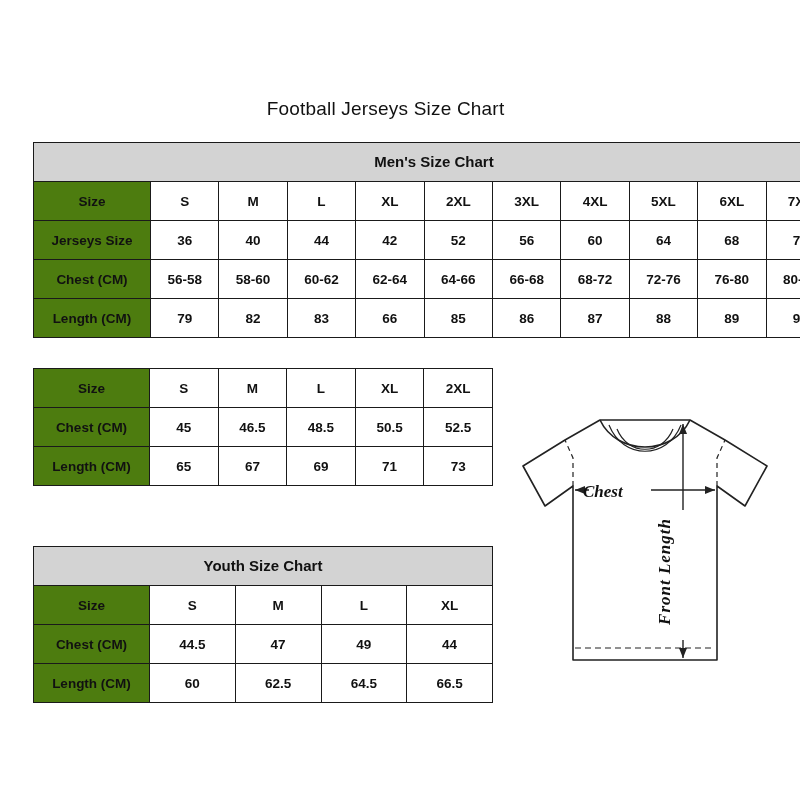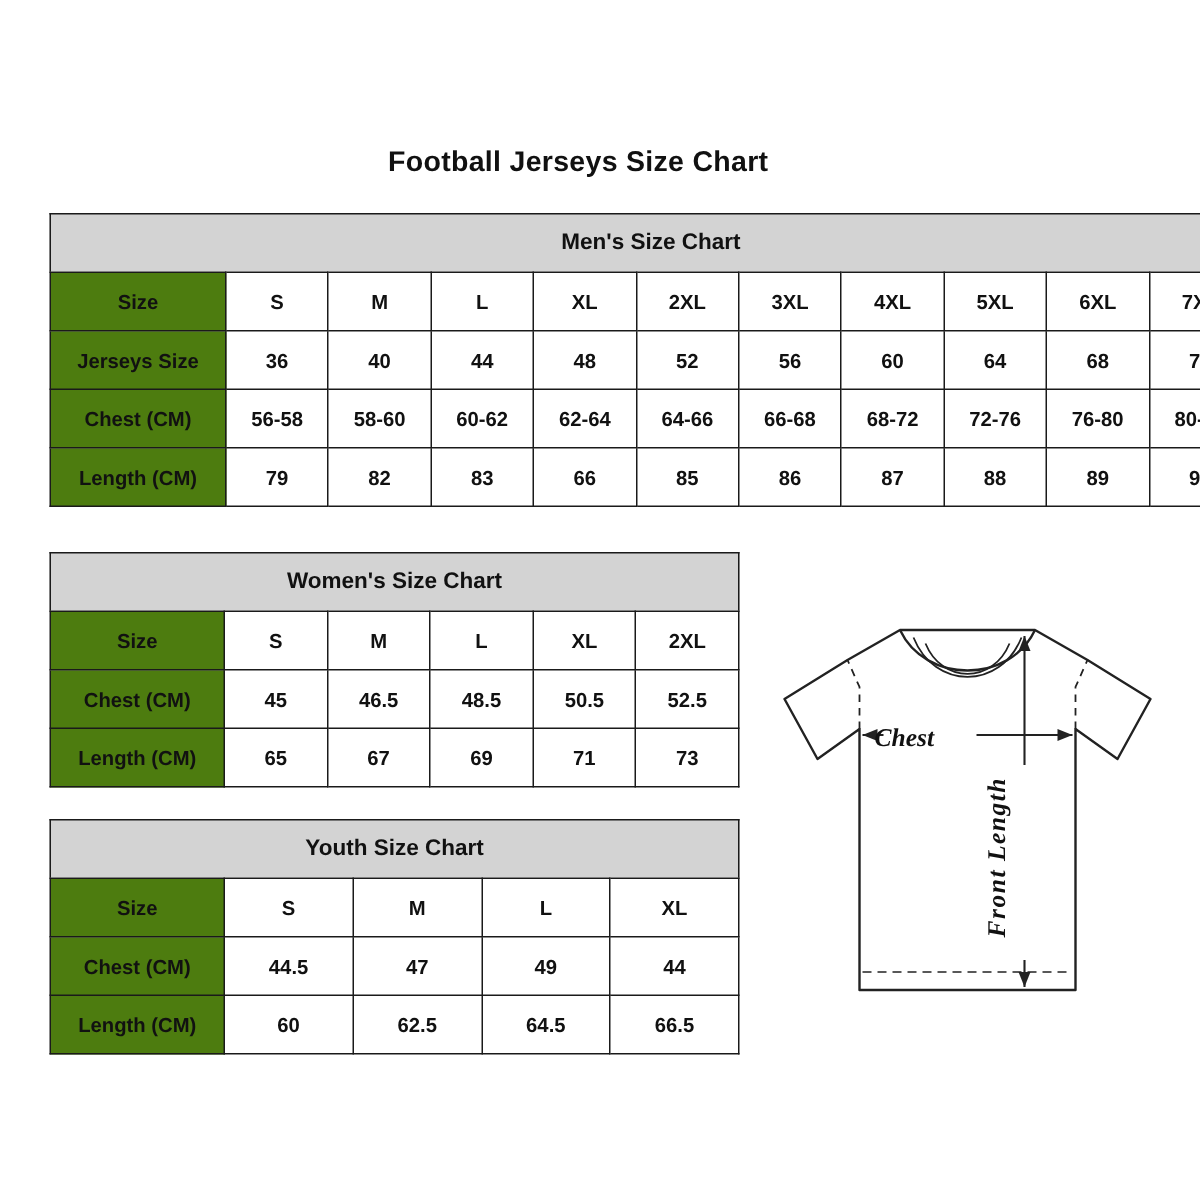--- a/index.html
+++ b/index.html
@@ -15,21 +15,21 @@
     position: relative;
     overflow: hidden;
   }
   #page-title {
     position: absolute;
     top: 98px;
     left: 0;
     width: 771px;
     text-align: center;
     font-size: 19px;
-    font-weight: bold;
+    font-weight: normal;
     letter-spacing: 0.2px;
   }
 
   table.size-table {
     border-collapse: collapse;
     table-layout: fixed;
     background: #ffffff;
   }
   table.size-table th,
   table.size-table td {
@@ -156,21 +156,21 @@
         <td class="hdr-cell">4XL</td>
         <td class="hdr-cell">5XL</td>
         <td class="hdr-cell">6XL</td>
         <td class="hdr-cell">7XL</td>
       </tr>
       <tr>
         <td class="label-cell">Jerseys Size</td>
         <td>36</td>
         <td>40</td>
         <td>44</td>
-        <td>48</td>
+        <td>42</td>
         <td>52</td>
         <td>56</td>
         <td>60</td>
         <td>64</td>
         <td>68</td>
         <td>72</td>
       </tr>
       <tr>
         <td class="label-cell">Chest (CM)</td>
         <td>56-58</td>
@@ -196,21 +196,20 @@
         <td>88</td>
         <td>89</td>
         <td>90</td>
       </tr>
     </tbody>
   </table>
 </div>
 
 <div id="womens-block">
   <table class="size-table">
-    <caption>Women's Size Chart</caption>
     <colgroup>
       <col class="lbl">
         <col class="val">
         <col class="val">
         <col class="val">
         <col class="val">
         <col class="val">
     </colgroup>
     <tbody>
       <tr>

